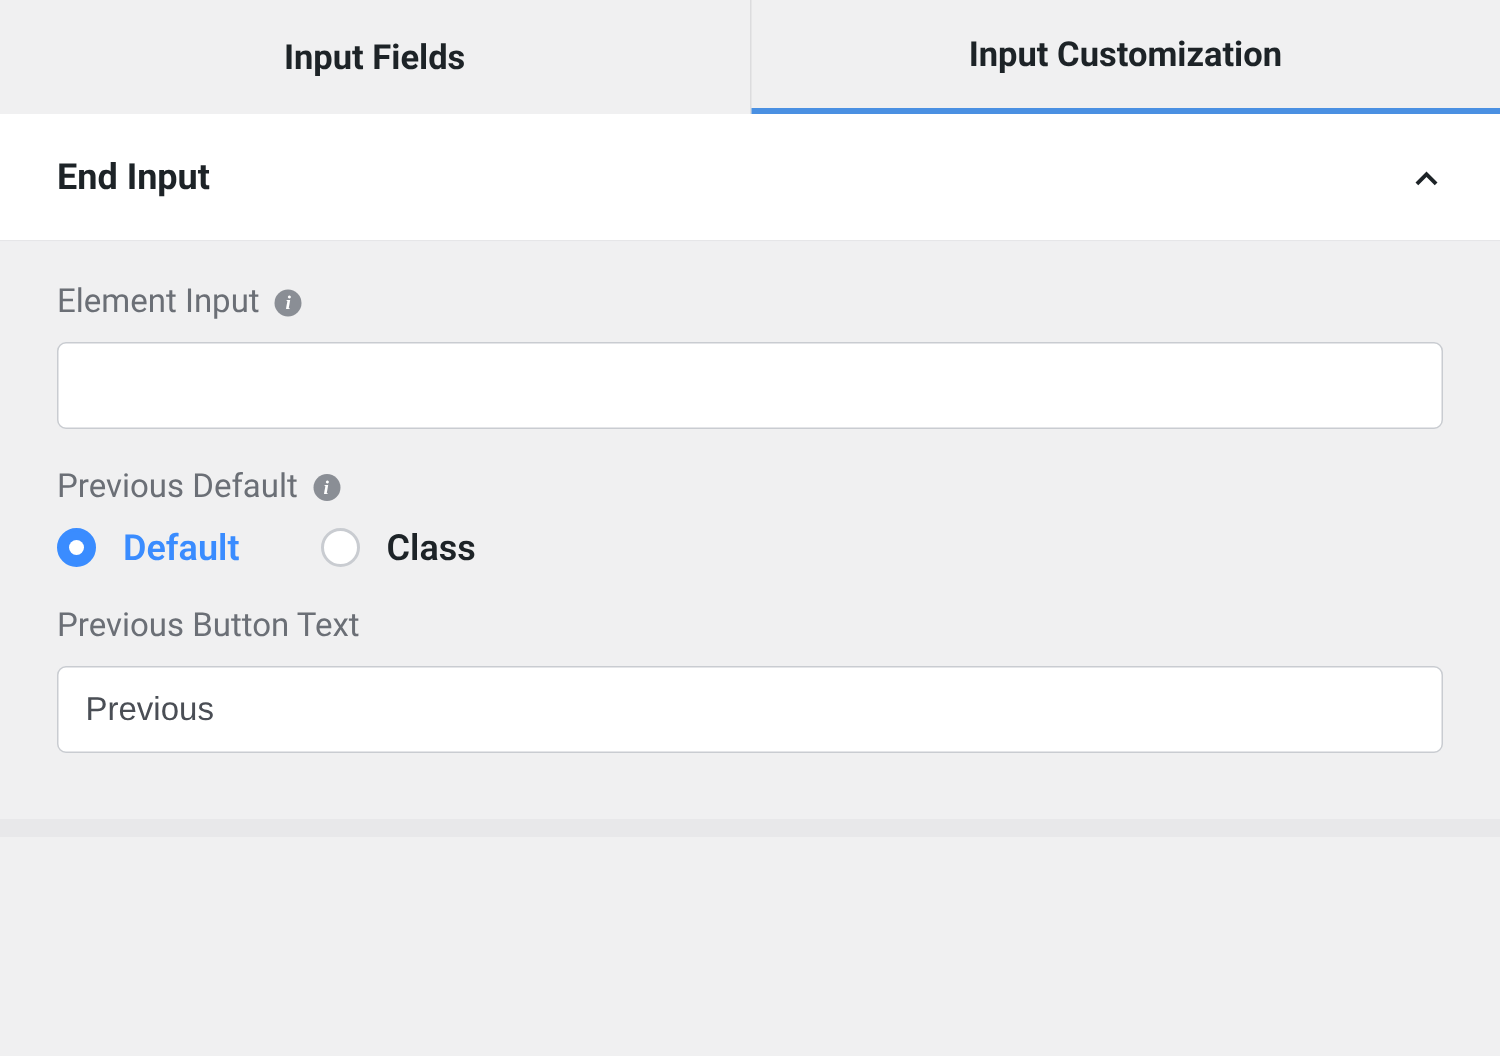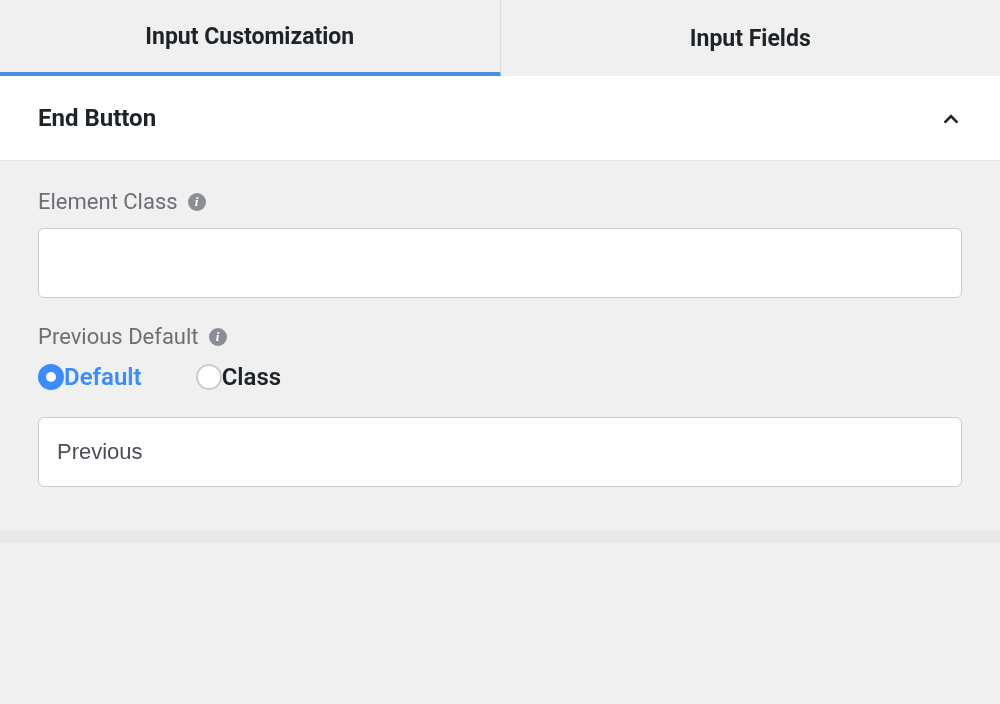--- a/index.html
+++ b/index.html
@@ -79,37 +79,38 @@
   display: inline-flex;
   align-items: center;
   justify-content: center;
   font-size: 13px;
   font-weight: 700;
   font-style: italic;
   font-family: Georgia, serif;
 }
 .text-input {
   width: 100%;
-  height: 70px;
+  height: 58px;
   border: 1px solid #c9ccd1;
   border-radius: 6px;
   background: #fff;
   font-size: 22px;
   padding: 0 18px;
   color: #4a4e55;
 }
 .radio-row {
   display: flex;
   align-items: center;
   gap: 54px;
   margin-top: 8px;
 }
 .radio-item {
   display: flex;
   align-items: center;
+  gap: 18px;
   cursor: pointer;
 }
 .radio-outer {
   width: 26px;
   height: 26px;
   border-radius: 50%;
   border: 2px solid #c9ccd1;
   background: #fff;
   display: flex;
   align-items: center;
@@ -139,42 +140,42 @@
 .bottom-bar {
   height: 12px;
   background: #e8e8ea;
   margin-top: 4px;
 }
 </style>
 </head>
 <body>
 
 <div class="tabs">
+  <div class="tab">
+    <span>Input Fields</span>
+  </div>
   <div class="tab active">
     <span>Input Customization</span>
   </div>
-  <div class="tab">
-    <span>Input Fields</span>
-  </div>
 </div>
 
 <div class="section-header">
-  <div class="section-title">End Button</div>
+  <div class="section-title">End Input</div>
   <div class="chevron-up">
     <svg viewBox="0 0 24 24">
         <path d="M4 16l8-8 8 8-2 2-6-6-6 6z"></path>
       </svg>
   </div>
 </div>
 
 <div class="panel-body">
 
   <div class="field-group">
     <div class="field-label">
-      <span>Element Class</span>
+      <span>Element Input</span>
       <span class="info-icon">i</span>
     </div>
     <input type="text" class="text-input" value="" style="">
   </div>
 
   <div class="field-group">
     <div class="field-label">
       <span>Previous Default</span>
       <span class="info-icon">i</span>
     </div>
@@ -188,18 +189,21 @@
       <div class="radio-item">
         <div class="radio-outer">
             <div class="radio-inner"></div>
           </div>
         <span class="radio-label">Class</span>
       </div>
     </div>
   </div>
 
   <div class="field-group" style="margin-bottom:0;">
+    <div class="field-label">
+      <span>Previous Button Text</span>
+    </div>
     <input type="text" class="text-input" value="Previous" style="">
   </div>
 
 </div>
 
 <div class="bottom-bar"></div>
 
 </body></html>

